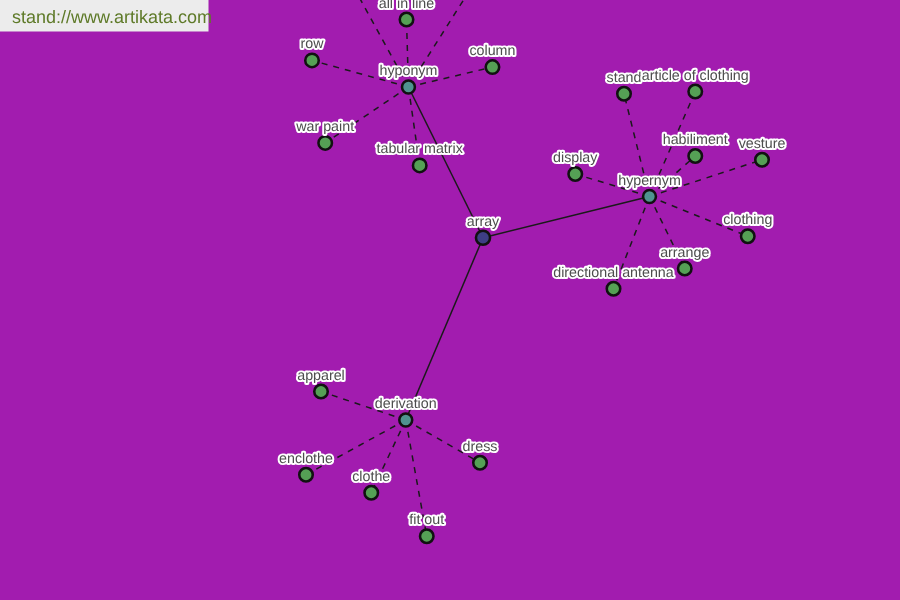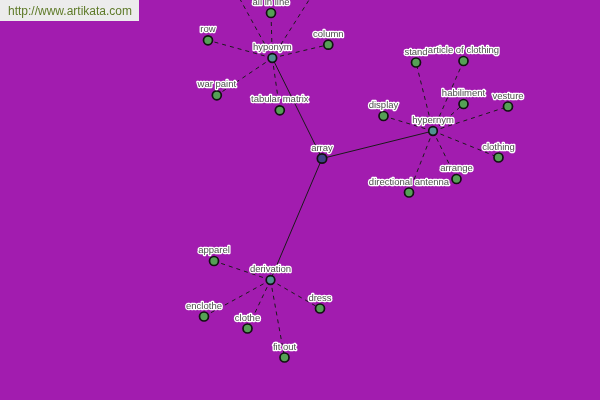--- a/index.html
+++ b/index.html
@@ -118,15 +118,15 @@
       <text x="433" y="123" class="graph-label">hypernym</text>
       <text x="214" y="253" class="graph-label">apparel</text>
       <text x="204" y="308.5" class="graph-label">enclothe</text>
       <text x="247.5" y="320.5" class="graph-label">clothe</text>
       <text x="284.5" y="349.5" class="graph-label">fit out</text>
       <text x="320" y="300.5" class="graph-label">dress</text>
       <text x="270.5" y="272" class="graph-label">derivation</text>
       <text x="322" y="150.5" class="graph-label">array</text>
     </svg>
   <div class="urlbar">
-    <span>http://www.artikata.com</span>
+    <span>stand://www.artikata.com</span>
   </div>
 </div>
 
 </body></html>

